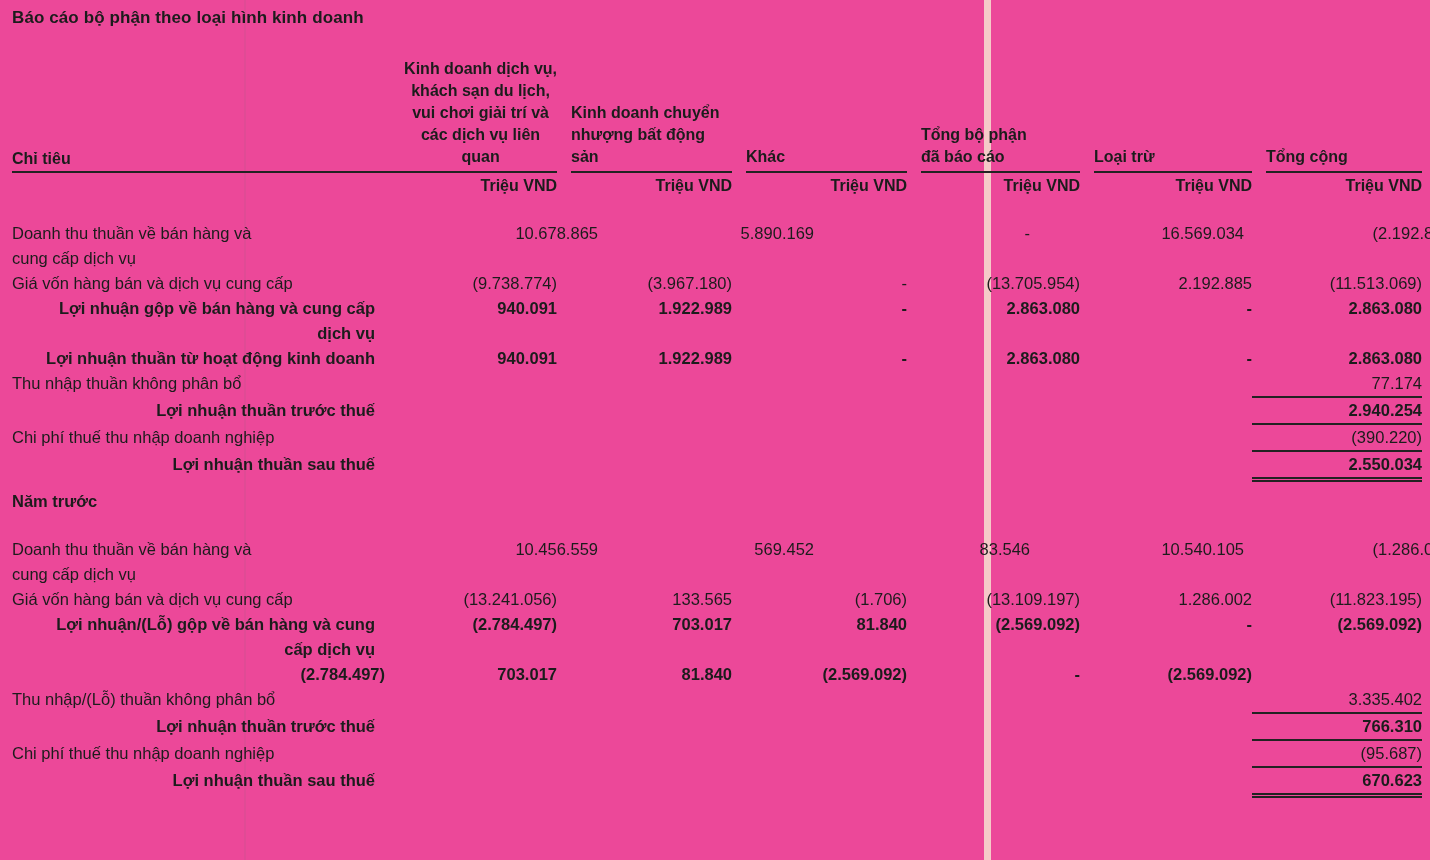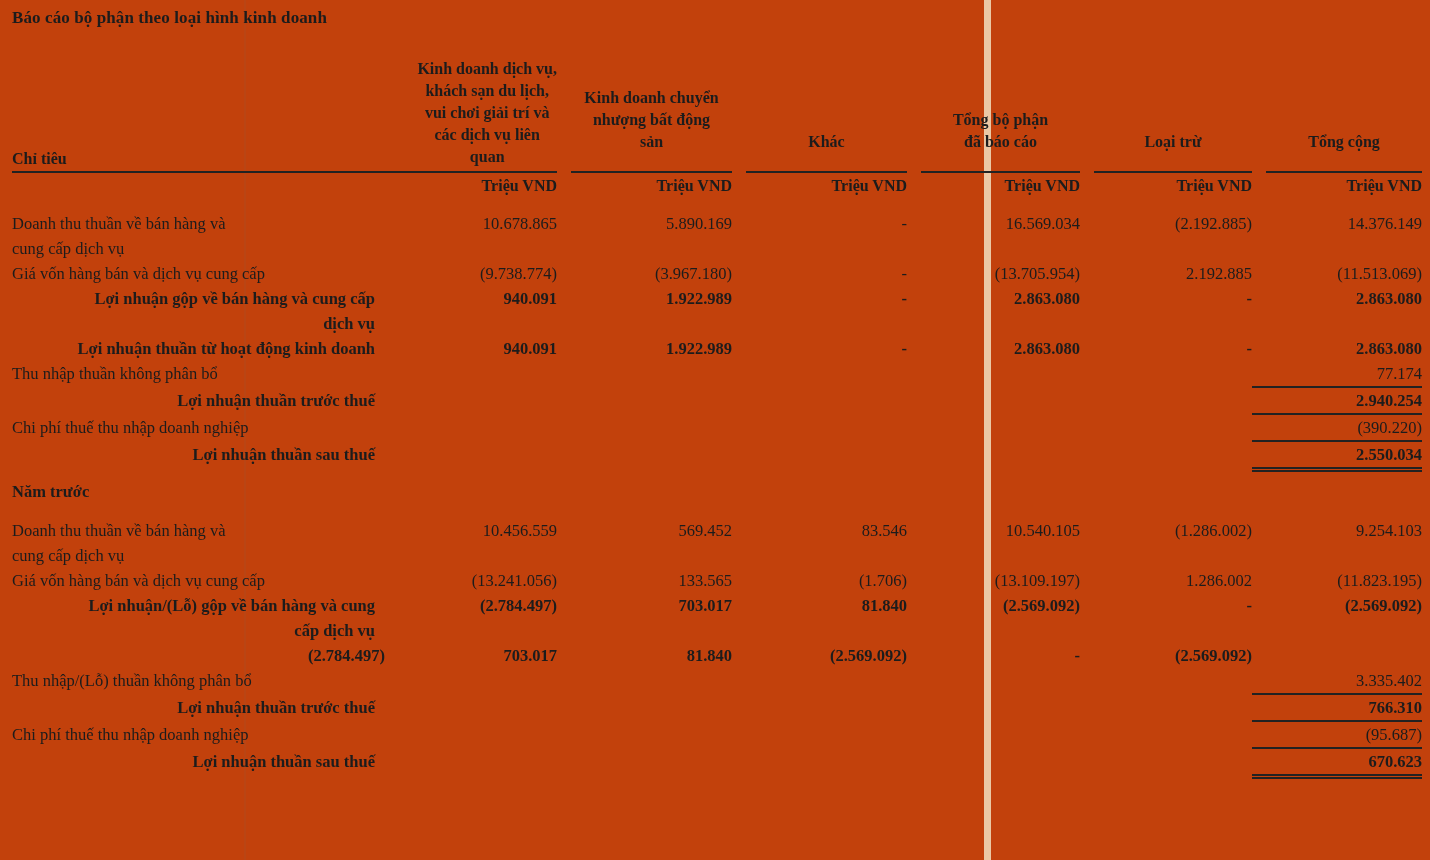--- a/index.html
+++ b/index.html
@@ -1,49 +1,49 @@
 <!DOCTYPE html>
 <html><head>
 <meta charset="utf-8">
 <style>
   * { box-sizing: border-box; margin: 0; padding: 0; }
   html,body { background:#ffffff; }
   .page {
     position: relative;
     width: 1430px; height: 860px;
-    background: #c2410c;
-    font-family: Liberation Serif, serif;
+    background: #ec4899;
+    font-family: Liberation Sans, sans-serif;
     color: #1c1c1c;
     overflow: hidden;
   }
   .artifact-y { position:absolute; left:984px; top:0; width:7px; height:860px; background:#f8f5d8; opacity:.75; }
   .artifact-g { position:absolute; left:244px; top:0; width:2px; height:860px; background:rgba(110,110,110,.09); }
   .content { position:relative; z-index:1; padding:8px 8px 0 12px; }
 
   .title { font-size:17px; font-weight:bold; letter-spacing:.1px; }
 
   .grid7 { display:grid; grid-template-columns: 373px 172px 175px 175px 173px 172px 170px; }
 
   .hdr { margin-top:30px; align-items:end; }
   .hdr .c01 {
     grid-column: 1 / 3;
     display:flex; justify-content:space-between; align-items:flex-end;
     border-bottom:2px solid #222; padding-bottom:3px;
   }
   .chitieu { font-size:16px; font-weight:bold; }
   .hc1 { font-size:16px; font-weight:bold; text-align:center; white-space:pre-line; line-height:22px; }
-  .hc  { font-size:16px; font-weight:bold; text-align:center; white-space:pre-line; line-height:22px;
-         border-bottom:2px solid #222; padding-bottom:18px; margin-left:14px; align-self:end; }
+  .hc  { font-size:16px; font-weight:bold; text-align:left; white-space:pre-line; line-height:22px;
+         border-bottom:2px solid #222; padding-bottom:3px; margin-left:14px; align-self:end; }
 
   .units .uv { font-size:16px; font-weight:bold; text-align:right; padding-top:4px; }
 
   .sec-head { font-size:16.5px; font-weight:bold; margin-top:16px; }
   .sec-head.second { margin-top:10px; }
 
-  .rows-start { margin-top:16px; }
+  .rows-start { margin-top:26px;gap:41px; }
   .row { align-items:start; font-size:16.5px; line-height:25px; }
   .lbl { white-space:pre-line; padding-right:10px; }
   .v { text-align:right; }
   .b { font-weight:bold;text-align:right; }
   .u  { border-bottom:2px solid #222; }
   .uu { border-bottom:5px double #222; }
 </style>
 </head>
 <body>
 

